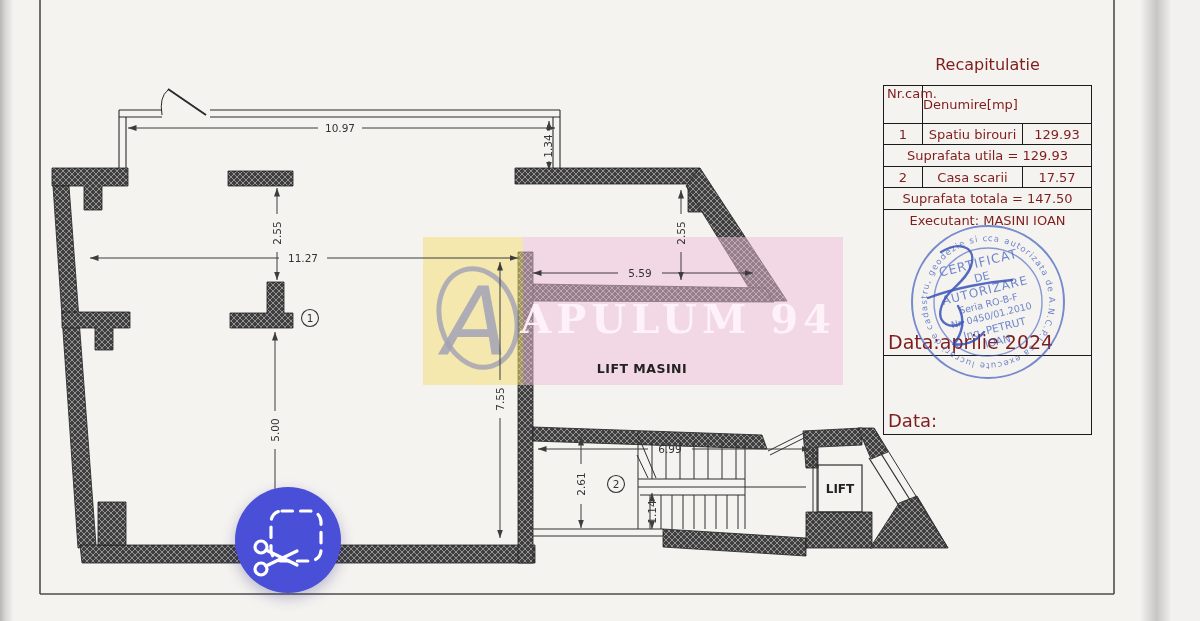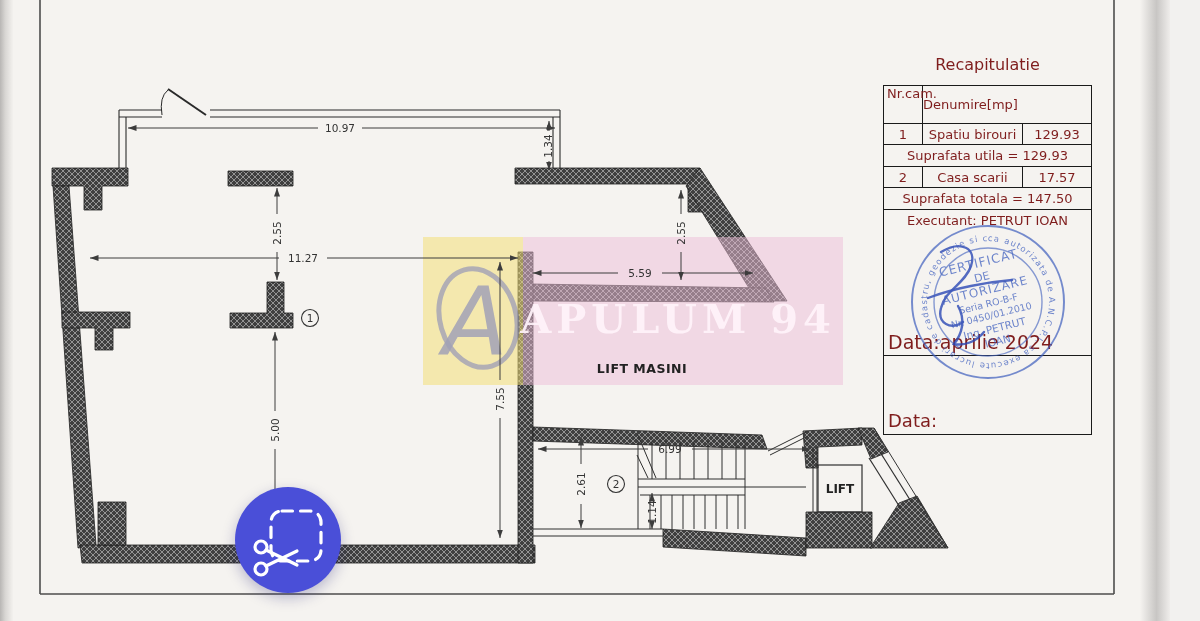--- a/index.html
+++ b/index.html
@@ -268,21 +268,21 @@
       <div class="row h20">
         <div class="cell c1">2</div>
         <div class="cell c2">Casa scarii</div>
         <div class="cell c3">17.57</div>
       </div>
       <div class="row h21">
         <div class="cell merged">Suprafata totala = 147.50</div>
       </div>
       <div class="row" style="display:block;">
         <div class="exec-box">
-          <div class="exec-top">Executant: PETRUT IOAN</div>
+          <div class="exec-top">Executant: MASINI IOAN</div>
           <div class="exec-date">Data:aprilie 2024</div>
         </div>
       </div>
       <div class="row" style="display:block;">
         <div class="recep-box">
           <div class="recep-date">Data:</div>
         </div>
       </div>
     </div>
   </div>

